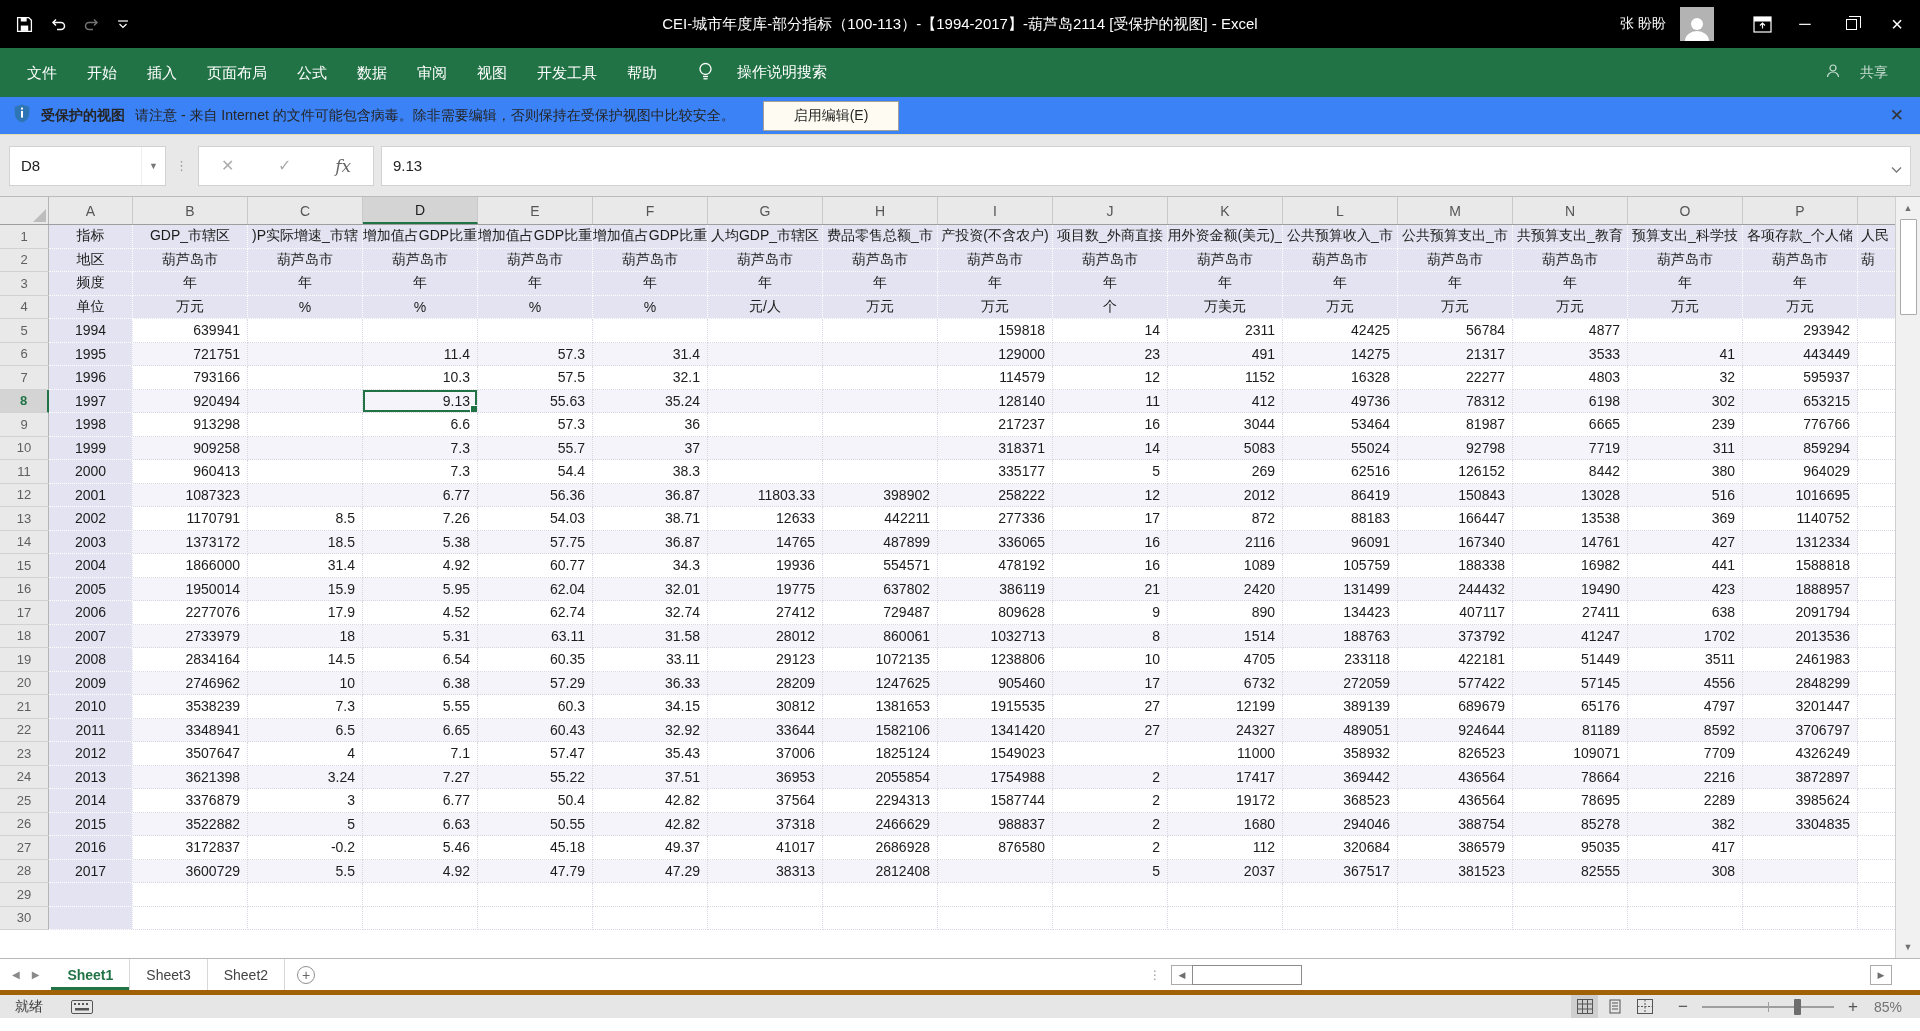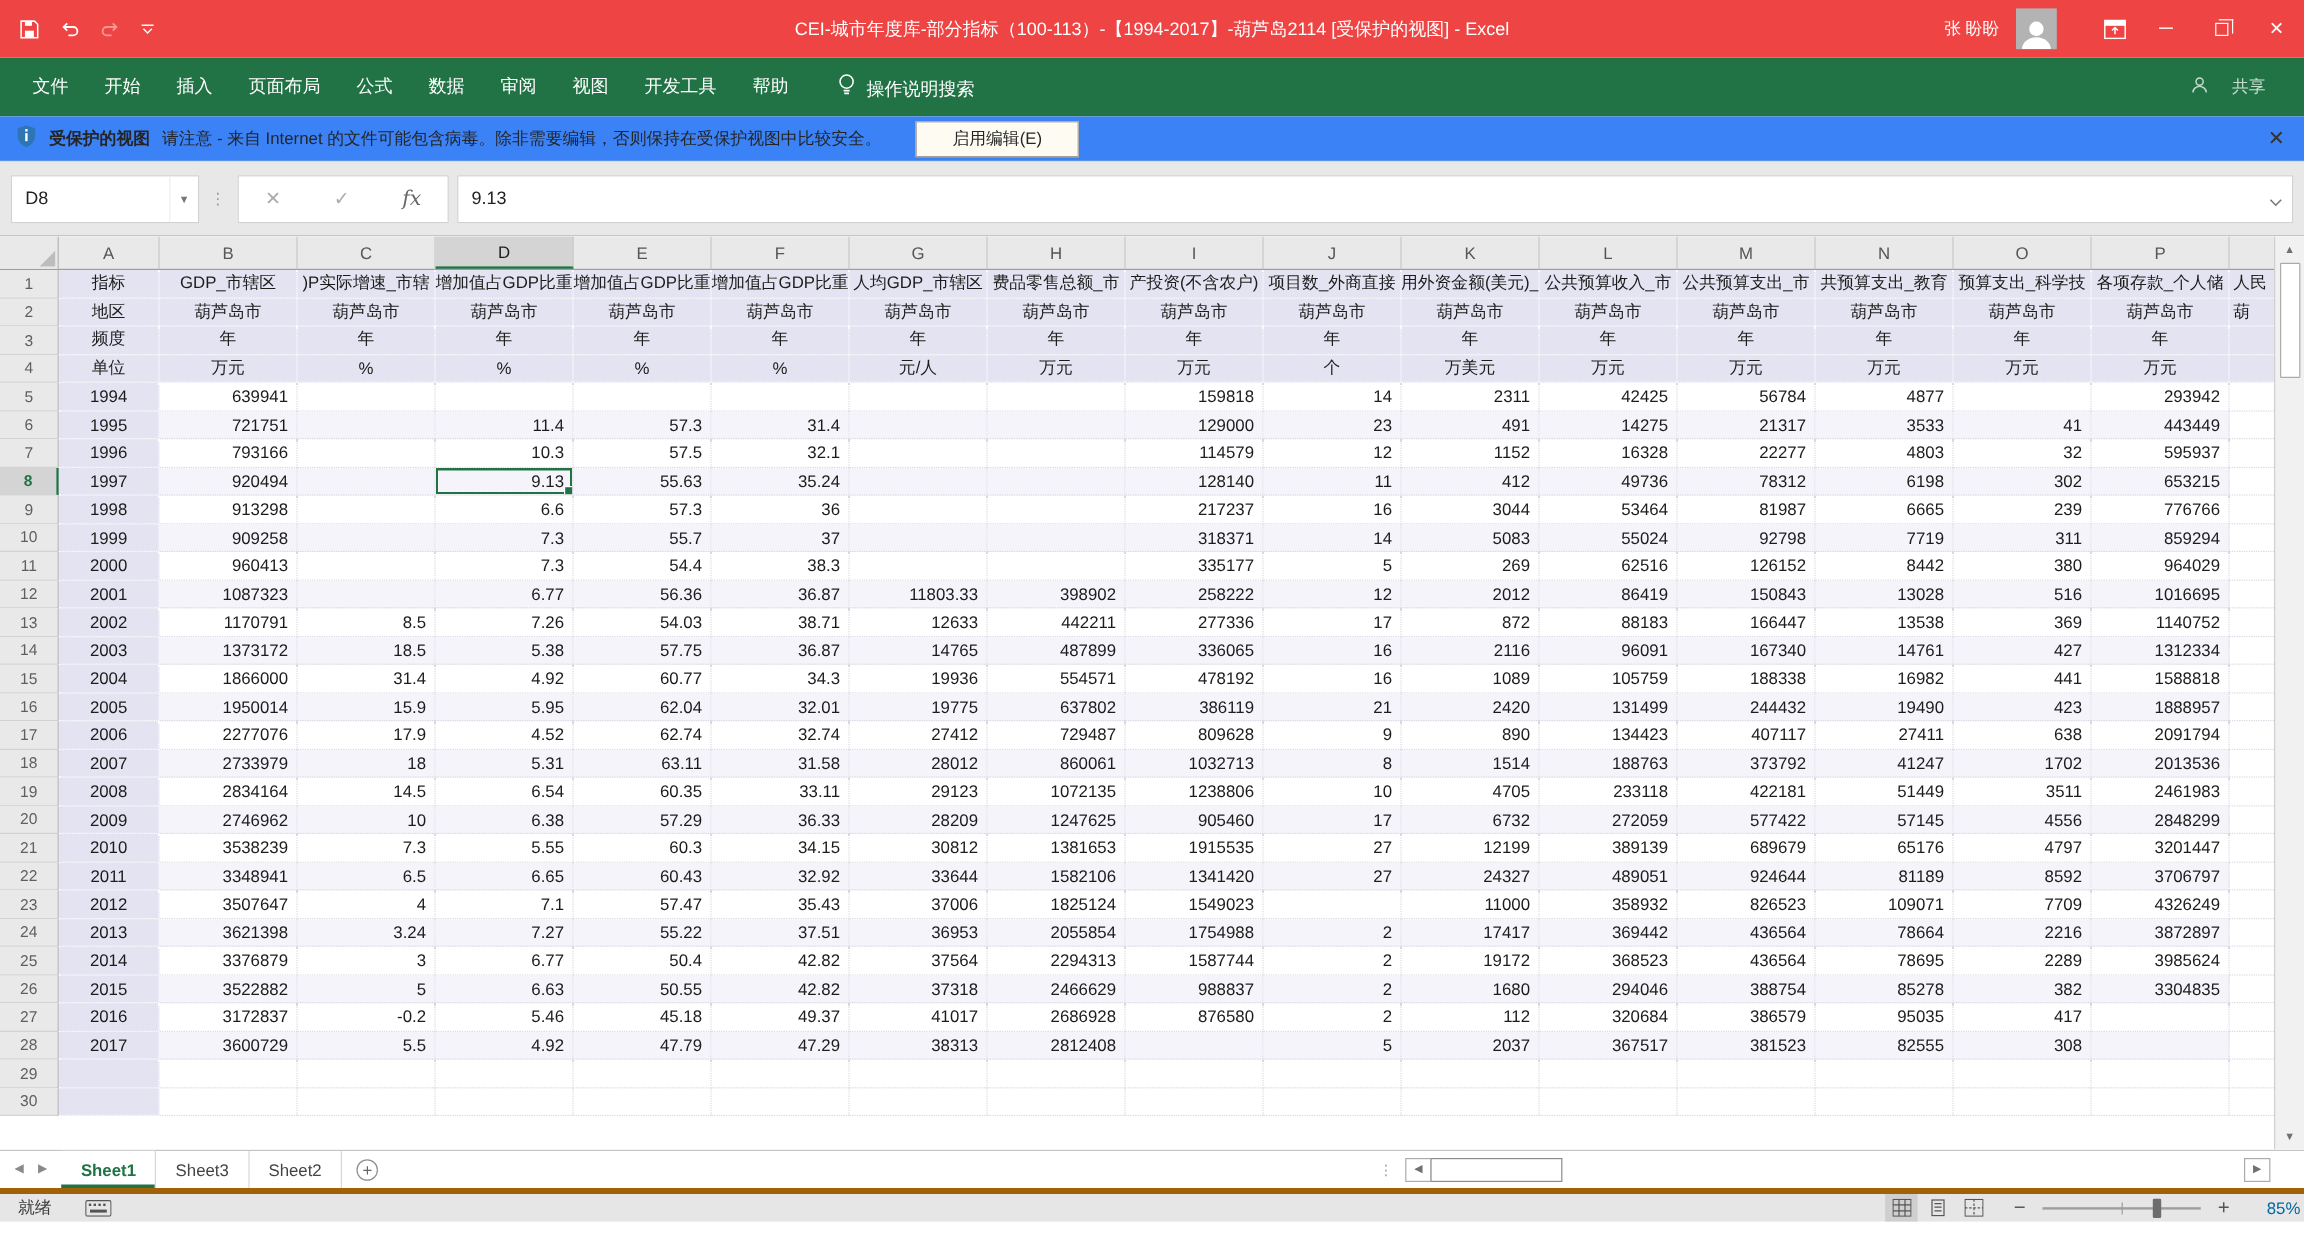--- a/index.html
+++ b/index.html
@@ -1,37 +1,37 @@
 <!DOCTYPE html>
 <html><head>
 <meta charset="utf-8">
 <style>
   *{box-sizing:border-box;margin:0;padding:0}
   html,body{width:1920px;height:1031px;overflow:hidden;background:#fff;
     font-family:"Liberation Sans","DejaVu Sans",sans-serif;-webkit-font-smoothing:antialiased}
 
   
-  .titlebar{height:48px;background:#ef4444;display:flex;align-items:center;color:#fff;position:relative}
+  .titlebar{height:48px;background:#000000;display:flex;align-items:center;color:#fff;position:relative}
   .qat{display:flex;align-items:center;gap:16px;padding-left:16px}
   .qat svg{display:block}
   .dim{opacity:.45}
   .title-text{position:absolute;left:50%;transform:translateX(-50%);font-size:15px;white-space:nowrap}
   .tb-right{margin-left:auto;display:flex;align-items:center;height:100%}
   .user-name{font-size:14px;margin-right:14px}
   .avatar{width:34px;height:34px;background:#b3b3b3;margin-right:28px;display:flex;align-items:flex-end;justify-content:center;overflow:hidden}
   .ribbon-opt{width:40px;height:100%;display:flex;align-items:center;justify-content:center}
   .win-btn{width:46px;height:100%;display:flex;align-items:center;justify-content:center;font-size:16px;color:#fff}
   .restore-box{width:11px;height:11px;border:1px solid #fff;position:relative}
   .restore-box::before{content:"";position:absolute;left:2px;top:-4px;width:11px;height:11px;border:1px solid #fff;border-left:none;border-bottom:none}
 
   
   .ribbon{height:49px;background:#217346;display:flex;align-items:center;color:#fff}
   .rtabs{display:flex;align-items:center;padding-left:12px}
   .rtab{padding:0 15px;font-size:15px;height:49px;line-height:49px;white-space:nowrap}
-  .tellme{display:flex;align-items:flex-end;gap:9px;margin-left:26px;font-size:15px}
+  .tellme{display:flex;align-items:center;gap:24px;margin-left:26px;font-size:15px}
   .share{margin-left:auto;margin-right:32px;display:flex;align-items:center;gap:20px;opacity:.75;font-size:14px}
 
   
   .pv-bar{height:38px;background:#3b82f6;display:flex;align-items:center;padding-left:13px;gap:10px;border-bottom:1px solid #E6DCAF}
   .pv-title{font-weight:bold;font-size:14px;color:#252525;white-space:nowrap}
   .pv-msg{font-size:14px;color:#252525;white-space:nowrap}
   .pv-btn{margin-left:18px;border:1px solid #A5A097;background:#FEFCF2;padding:5px 30px;font-size:14px;color:#252525;white-space:nowrap}
   .pv-close{margin-left:auto;margin-right:16px;font-size:17px;color:#333}
 
   
@@ -89,21 +89,21 @@
   .ready{padding-left:15px}
   .kb-icon{margin-left:28px;display:flex}
   .views{margin-left:auto;display:flex;gap:3px;align-items:center}
   .view-btn{width:27px;height:25px;display:flex;align-items:center;justify-content:center}
   .view-btn.pressed{background:#CFCFCF}
   .zoomctl{display:flex;align-items:center;gap:12px;margin:0 14px 0 18px}
   .z-btn{font-size:17px;color:#555;width:14px;text-align:center}
   .z-track{width:132px;height:2px;background:#9E9E9E;position:relative}
   .z-notch{position:absolute;left:50%;top:-4px;width:1px;height:10px;background:#9E9E9E}
   .z-thumb{position:absolute;left:70%;top:-7px;width:7px;height:16px;background:#6d6d6d;border-radius:1px}
-  .z-label{width:46px;text-align:right;padding-right:3px;font-size:14px;color:#0369a1}
+  .z-label{width:46px;padding-right:3px;font-size:14px;color:#737373}
   .ts-overlay{position:absolute;left:1742px;top:24px;font-weight:bold;font-size:16px;color:#111;letter-spacing:2px}
 </style>
 </head>
 <body>
 
 <div class="titlebar">
   <div class="qat">
     <span>
       <svg width="17" height="17" viewBox="0 0 16 16">
           <path d="M1.5 1.5h10.5l2.5 2.5v10.5H1.5z" fill="none" stroke="#fff" stroke-width="1.2"></path>

